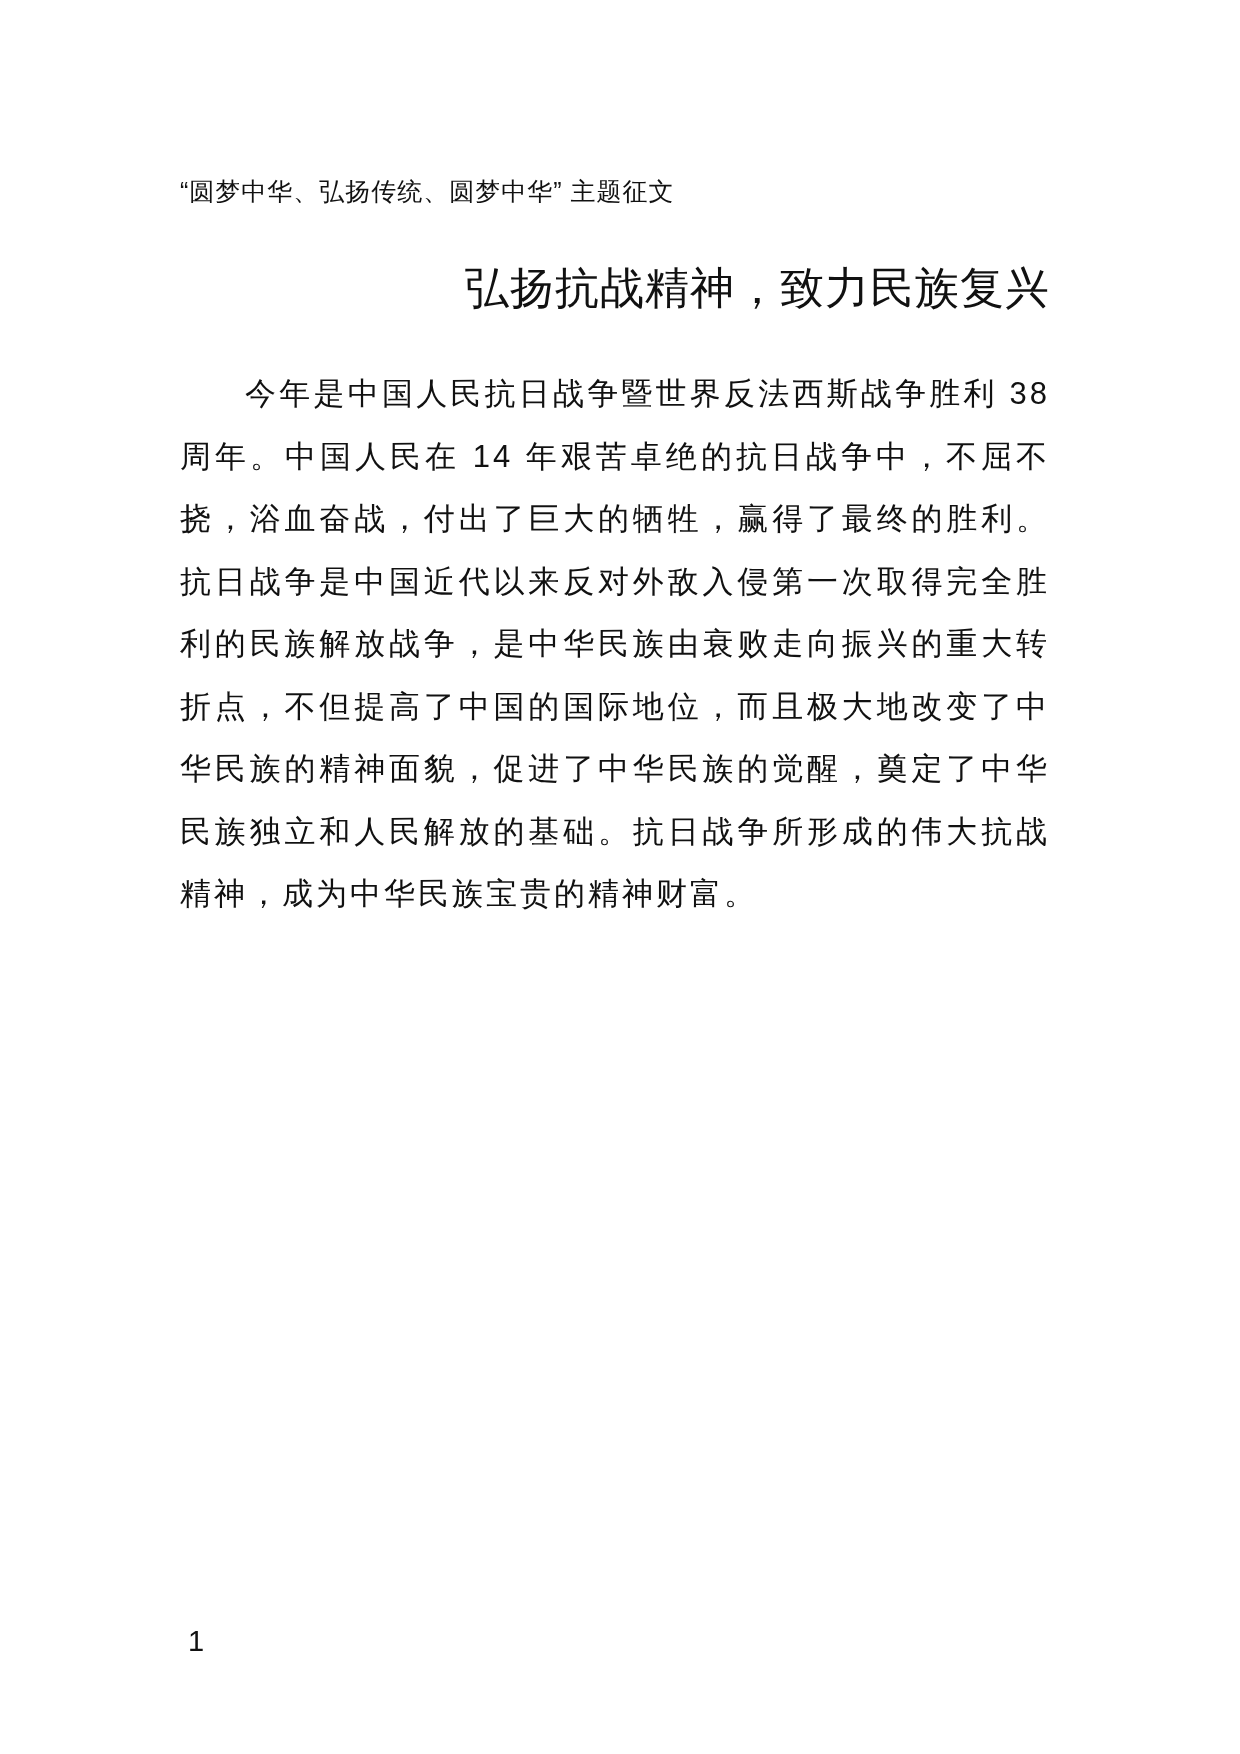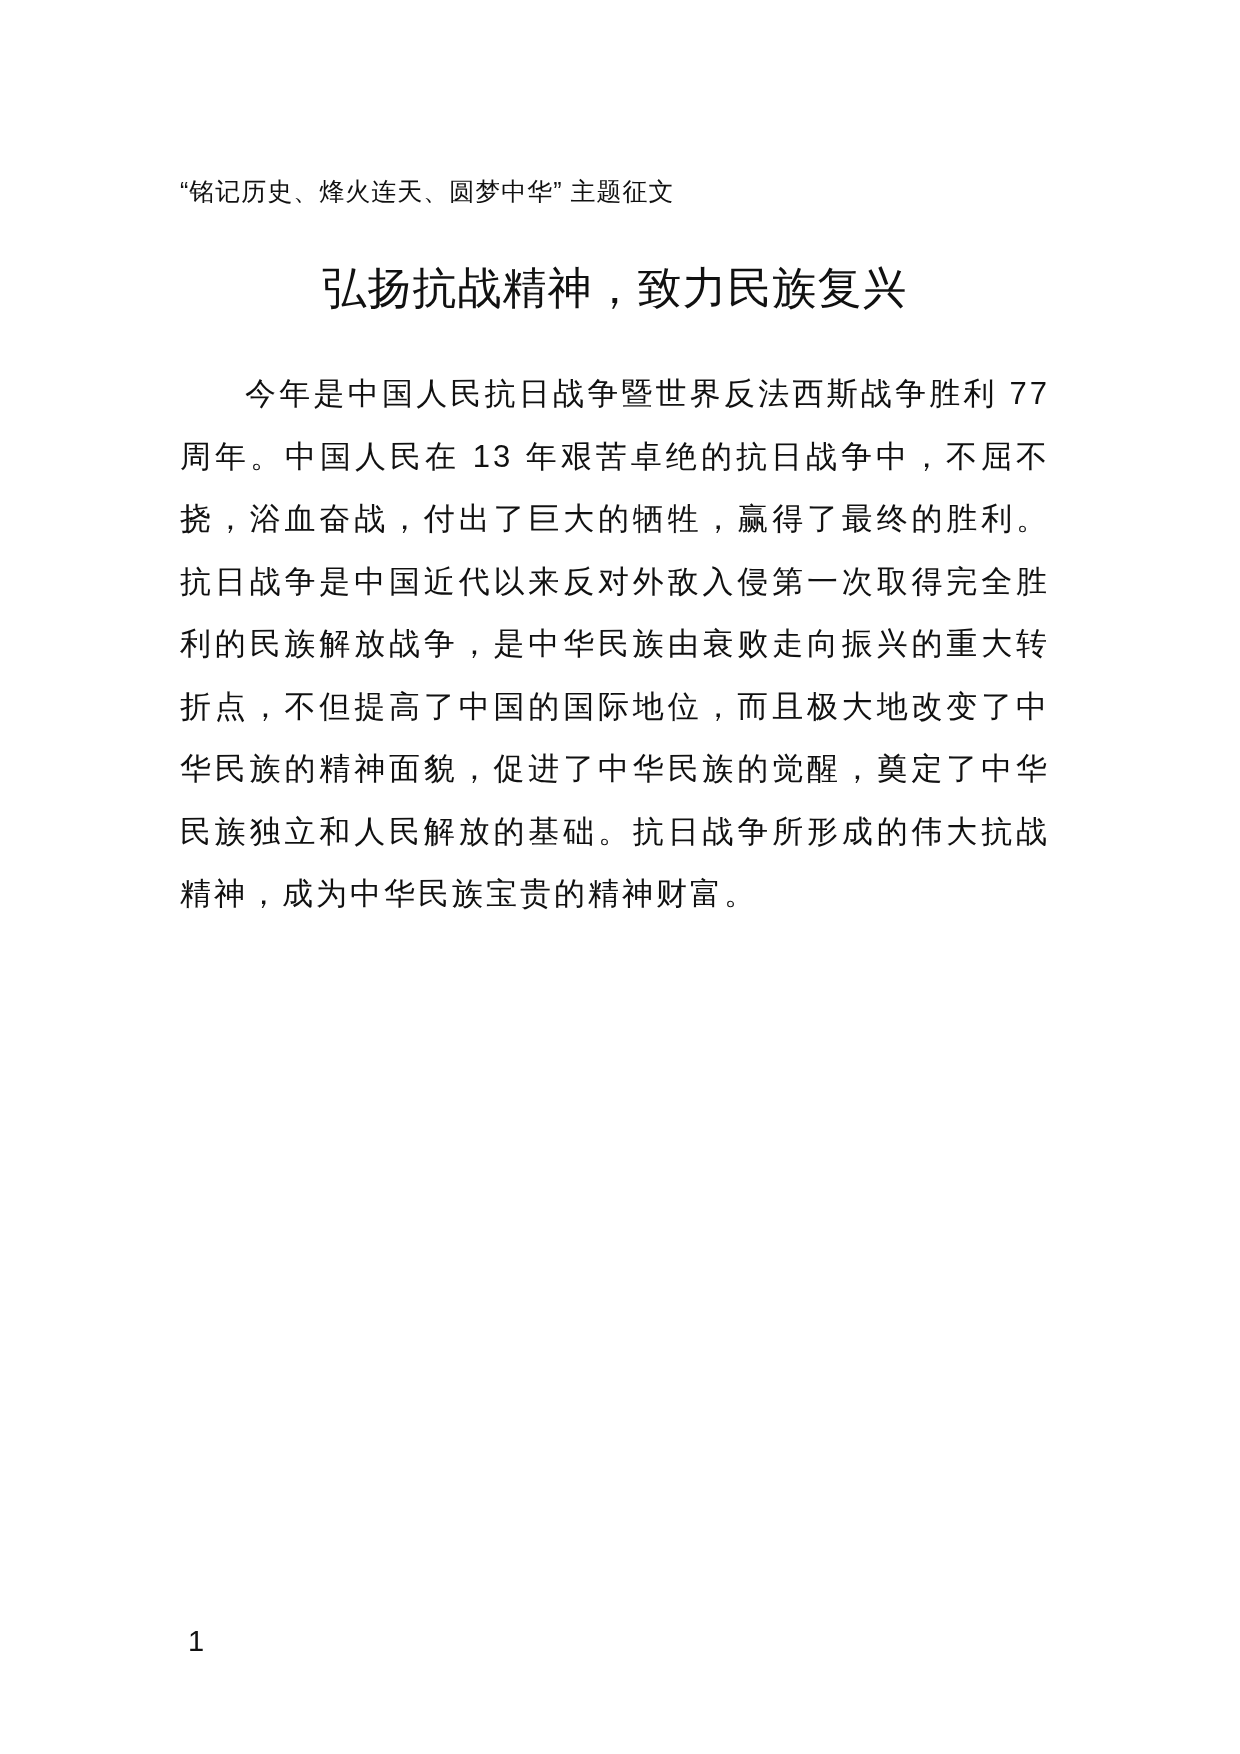--- a/index.html
+++ b/index.html
@@ -29,21 +29,21 @@
   }
   .doc-title {
     position: absolute;
     left: 180px;
     top: 256px;
     width: 870px;
     margin: 0;
     font-size: 44px;
     font-weight: 500;
     line-height: 1.45;
-    text-align: center;
+    text-align: right;
     letter-spacing: 1px;
     color: #111111;
   }
   .doc-body {
     position: absolute;
     left: 180px;
     top: 363px;
     width: 870px;
     font-size: 31px;
     line-height: 62.5px;
@@ -64,23 +64,23 @@
     font-size: 29px;
     line-height: 1.2;
     color: #111111;
   }
 </style>
 </head>
 <body>
 
 <div class="page">
 
-  <div class="doc-header">“铭记历史、烽火连天、圆梦中华” 主题征文</div>
+  <div class="doc-header">“圆梦中华、弘扬传统、圆梦中华” 主题征文</div>
 
   <h1 class="doc-title">弘扬抗战精神，致力民族复兴</h1>
 
   <div class="doc-body">
-    <p>今年是中国人民抗日战争暨世界反法西斯战争胜利 77 周年。中国人民在 13 年艰苦卓绝的抗日战争中，不屈不挠，浴血奋战，付出了巨大的牺牲，赢得了最终的胜利。抗日战争是中国近代以来反对外敌入侵第一次取得完全胜利的民族解放战争，是中华民族由衰败走向振兴的重大转折点，不但提高了中国的国际地位，而且极大地改变了中华民族的精神面貌，促进了中华民族的觉醒，奠定了中华民族独立和人民解放的基础。抗日战争所形成的伟大抗战精神，成为中华民族宝贵的精神财富。</p>
+    <p>今年是中国人民抗日战争暨世界反法西斯战争胜利 38 周年。中国人民在 14 年艰苦卓绝的抗日战争中，不屈不挠，浴血奋战，付出了巨大的牺牲，赢得了最终的胜利。抗日战争是中国近代以来反对外敌入侵第一次取得完全胜利的民族解放战争，是中华民族由衰败走向振兴的重大转折点，不但提高了中国的国际地位，而且极大地改变了中华民族的精神面貌，促进了中华民族的觉醒，奠定了中华民族独立和人民解放的基础。抗日战争所形成的伟大抗战精神，成为中华民族宝贵的精神财富。</p>
   </div>
 
   <div class="page-number">1</div>
 
 </div>
 
 </body></html>

